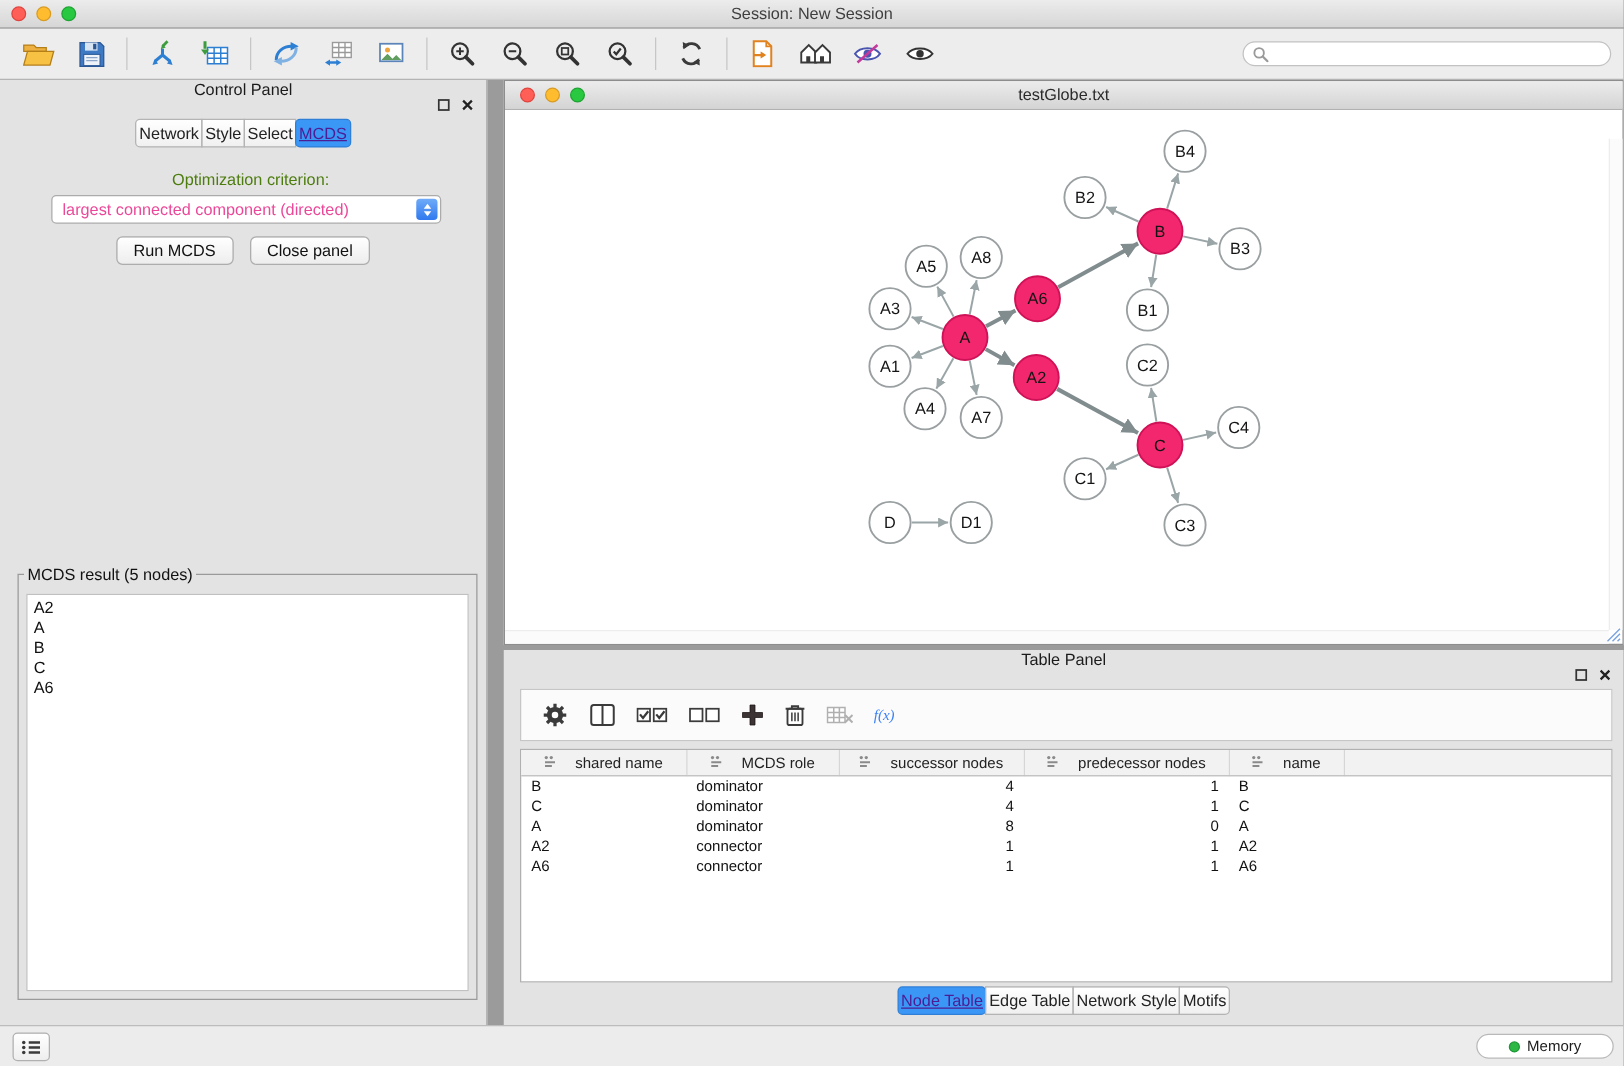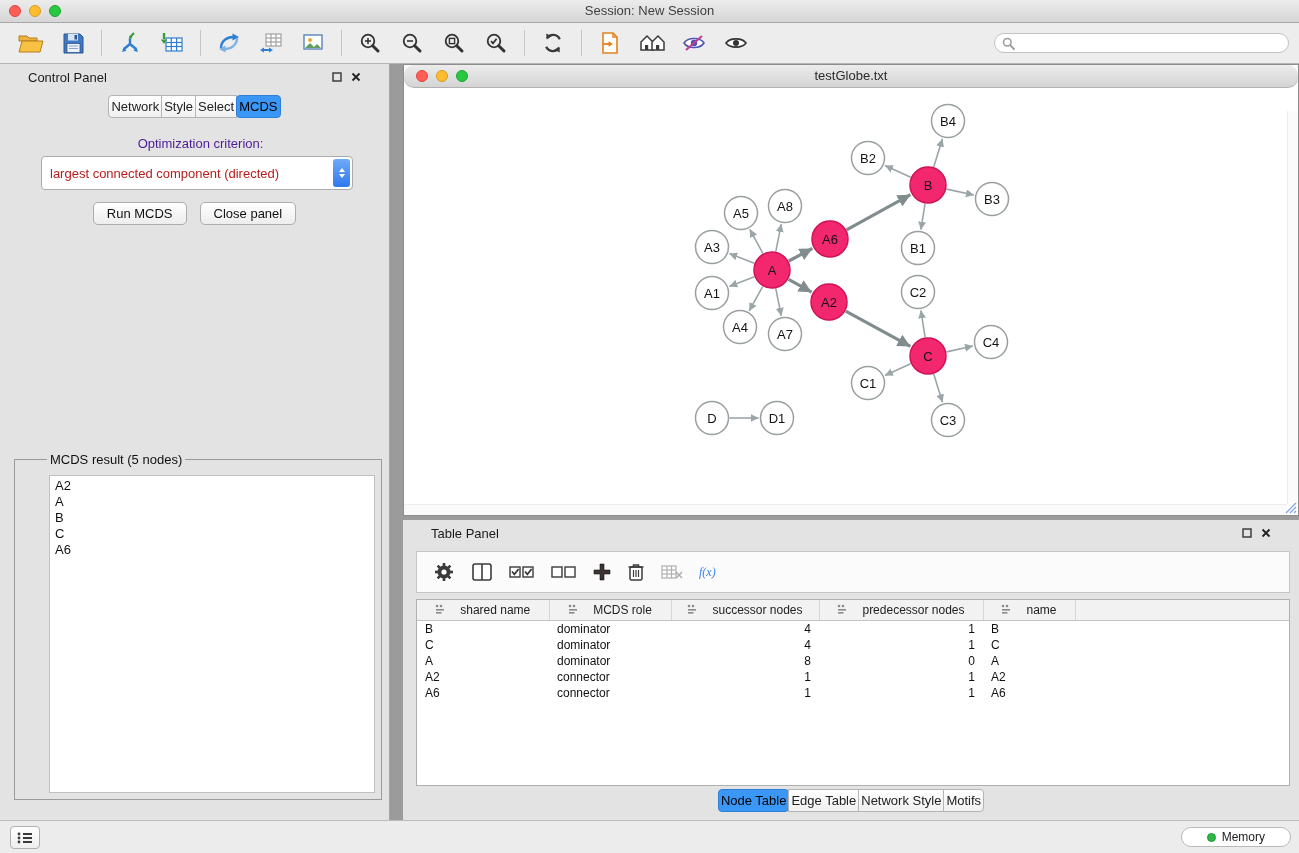--- a/index.html
+++ b/index.html
@@ -26,57 +26,57 @@
   .tsep { width:1px; height:26px; background:#c6c6c6; margin:0 7px; flex:0 0 auto; }
   .search { margin-left:auto; width:295px; height:20px; background:#fff;
     border:1px solid #c2c2c2; border-radius:10px; display:flex; align-items:center;
     padding:0 7px; box-sizing:border-box; }
   .search input { border:none; outline:none; flex:1; font-size:12px; background:transparent;
     font-family:"Liberation Sans",sans-serif; }
 
   
   .control-panel { position:absolute; left:0; top:64px; width:390px; height:756px;
     background:#e3e3e3; border-right:1px solid #a6a6a6; box-sizing:border-box; }
-  .panel-header { height:26px; display:flex; align-items:center; padding:0 28px;
-    font-size:13px; color:#1b1b1b; }
+  .panel-header { height:26px; display:flex; align-items:center; padding:0 10px;
+    font-size:13px; color:#1b1b1b;flex-direction:column; }
   .panel-controls { margin-left:auto; display:flex; gap:9px; align-items:center; }
   .ctabs { position:absolute; top:31px; left:0; right:0; display:flex; justify-content:center; }
   .tab { font-size:13px; padding:3px 2px; background:linear-gradient(#ffffff,#f0f0f0);
     border:1px solid #b4b4b4; margin-left:-1px; color:#222; white-space:nowrap; }
   .tab:first-child { border-radius:4px 0 0 4px; margin-left:0; }
   .tab:last-child { border-radius:0 4px 4px 0; }
-  .tab.active { background:#3b97f6; color:#000000; border-color:#2f7fd6; border-radius:4px; }
+  .tab.active { background:#3b97f6; color:#4c1d95; border-color:#2f7fd6; border-radius:4px;text-decoration:underline; }
   .opt-label { position:absolute; top:72px; left:12px; right:0; text-align:center;
-    font-size:13px; color:#4c1d95; }
-  .dropdown { position:absolute; top:92px; left:41px; width:312px; height:34px;
+    font-size:13px; color:#4d7c0f; }
+  .dropdown { position:absolute; top:92px; left:41px; width:312px; height:23px;
     background:#fff; border:1px solid #ababab; border-radius:4px; box-sizing:border-box;
-    display:flex; align-items:center; padding-left:8px; font-size:13px; color:#b91c1c; }
+    display:flex; align-items:center; padding-left:8px; font-size:13px; color:#ec4899; }
   .dd-stepper { position:absolute; right:2px; top:2px; bottom:2px; width:17px; border-radius:3px;
     background:linear-gradient(#6fabf8,#3079ef); display:flex; flex-direction:column;
     align-items:center; justify-content:center; gap:2px; }
   .tri-up { width:0; height:0; border-left:3.5px solid transparent; border-right:3.5px solid transparent;
     border-bottom:4.5px solid #fff; }
   .tri-down { width:0; height:0; border-left:3.5px solid transparent; border-right:3.5px solid transparent;
     border-top:4.5px solid #fff; }
-  .btn-row { position:absolute; top:138px; left:0; right:0; display:flex; justify-content:center; gap:13px; }
+  .btn-row { position:absolute; top:125px; left:0; right:0; display:flex; justify-content:center; gap:13px; }
   .mac-btn { font-size:13px; padding:3px 13px; background:linear-gradient(#ffffff,#ededed);
     border:1px solid #adadad; border-radius:5px; color:#111;
     font-family:"Liberation Sans",sans-serif; }
   fieldset.result { position:absolute; left:14px; top:388px; width:368px; height:348px;
     border:1px solid #9a9a9a; margin:0; padding:0; box-sizing:border-box; }
   fieldset.result legend { font-size:13px; margin-left:4px; padding:0 3px; color:#111; }
   .result-list { position:absolute; left:6px; right:6px; top:8px; bottom:6px;
     background:#fff; border:1px solid #c0c0c0; font-size:13px; padding:2px 5px; overflow:hidden; }
   .mcds-item { line-height:16px; color:#111; }
 
   
   .network-window { position:absolute; left:403px; top:64px; width:896px; height:452px;
     background:#fff; border:1px solid #8d8d8d; box-sizing:border-box; }
   .nw-titlebar { position:relative; height:22px; background:linear-gradient(#ececec,#d4d4d4);
-    border-bottom:1px solid #b1b1b1;border-radius:10px; }
+    border-bottom:1px solid #b1b1b1; }
   .nw-titlebar .traffic { top:5px; left:12px; }
   .nw-title { text-align:center; line-height:22px; font-size:13px; color:#2b2b2b; }
   .nw-canvas { position:absolute; top:23px; left:0; right:0; bottom:0; }
   #graph-svg { width:100%; height:100%; display:block; }
   #graph-svg text { font:13px "Liberation Sans",sans-serif; fill:#141414; }
   .vtrack { position:absolute; top:23px; bottom:11px; right:0; width:10px;
     background:#fbfbfb; border-left:1px solid #ededed; }
   .htrack { position:absolute; left:0; right:11px; bottom:0; height:10px;
     background:#fbfbfb; border-top:1px solid #ededed; }
   .grip { position:absolute; right:1px; bottom:1px; }
@@ -298,21 +298,21 @@
     <span>largest connected component (directed)</span>
     <span class="dd-stepper">
         <span class="tri-up"></span>
         <span class="tri-down"></span>
       </span>
   </div>
   <div class="btn-row">
     <button class="mac-btn">Run MCDS</button>
     <button class="mac-btn">Close panel</button>
   </div>
-  <fieldset class="result" style="position:absolute;padding-left:28px;">
+  <fieldset class="result" style="position:absolute;">
     <legend>MCDS result (5 nodes)</legend>
     <div style="position:relative; width:100%; height:100%;">
       <div class="result-list" id="mcds-list">
           <div class="mcds-item">A2</div>
           <div class="mcds-item">A</div>
           <div class="mcds-item">B</div>
           <div class="mcds-item">C</div>
           <div class="mcds-item">A6</div>
         </div>
     </div>

